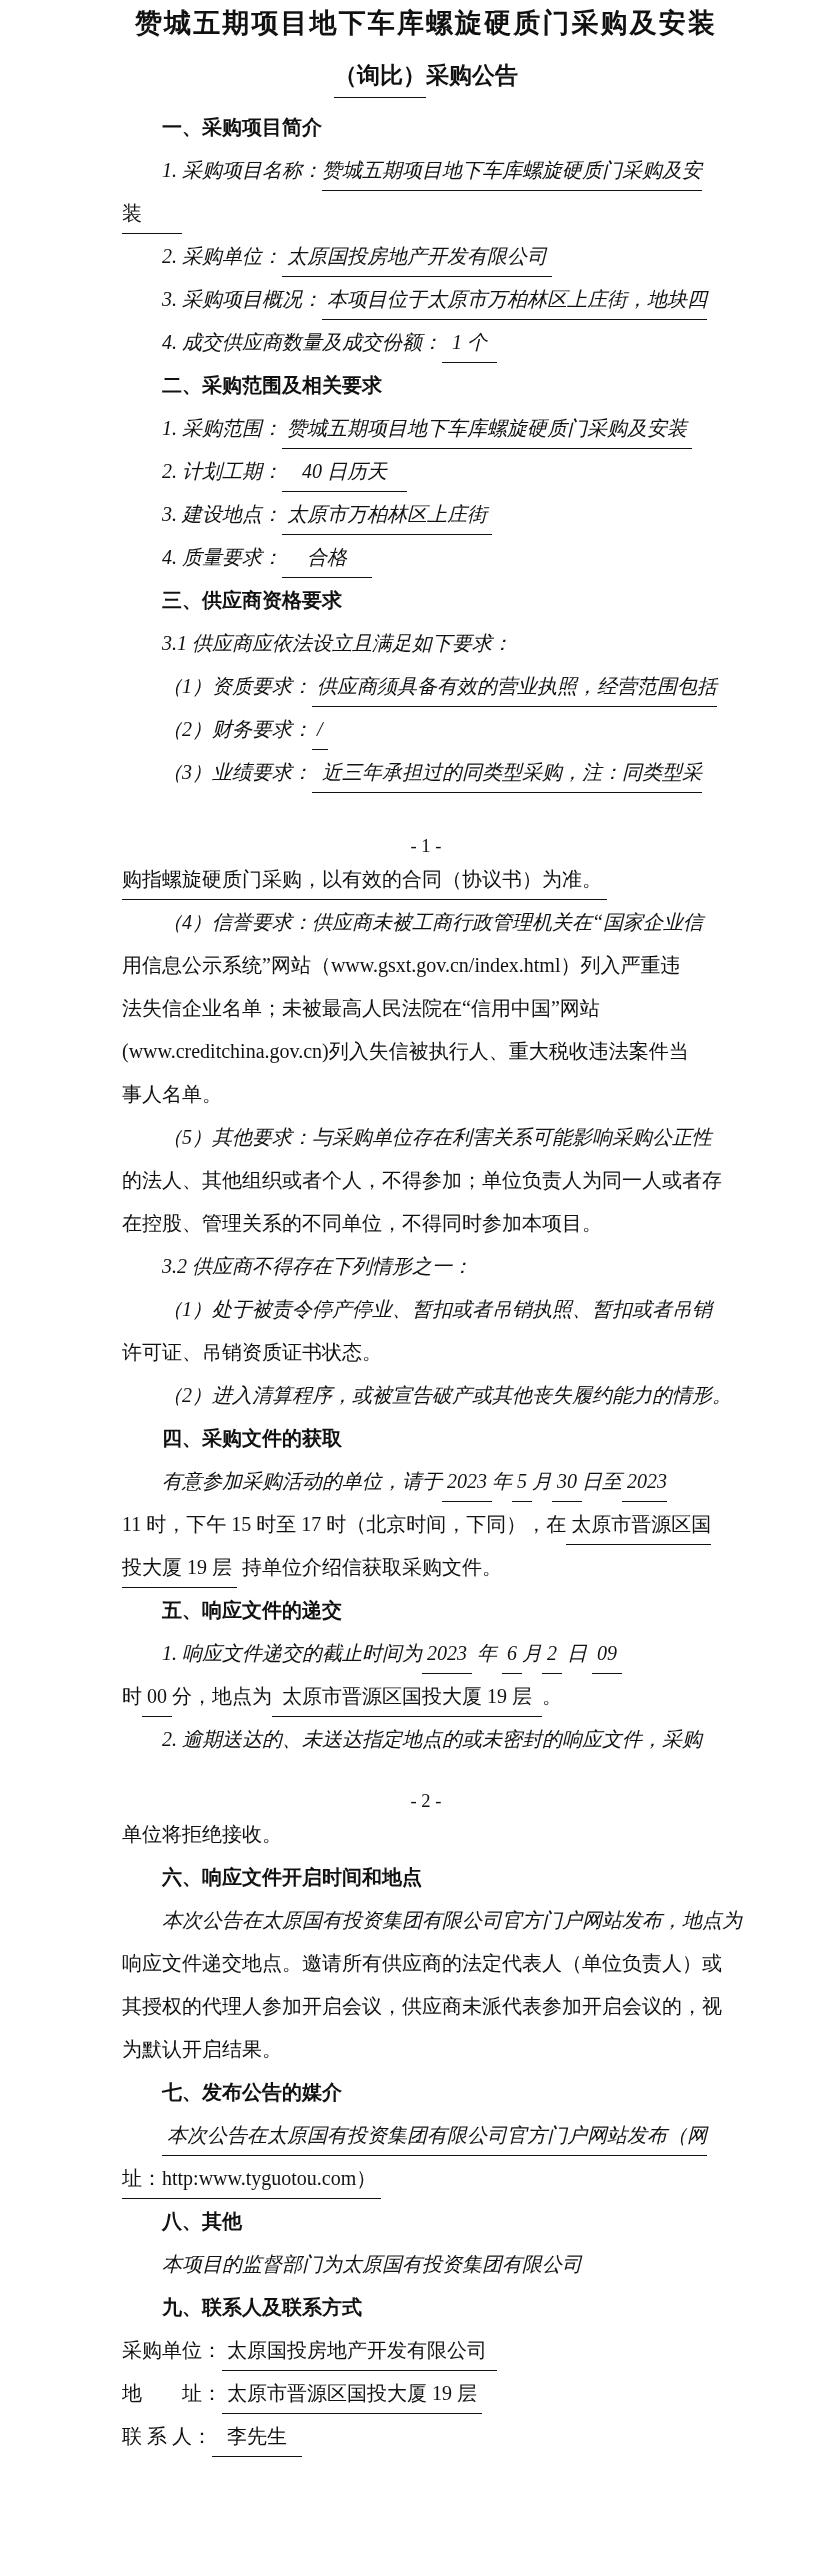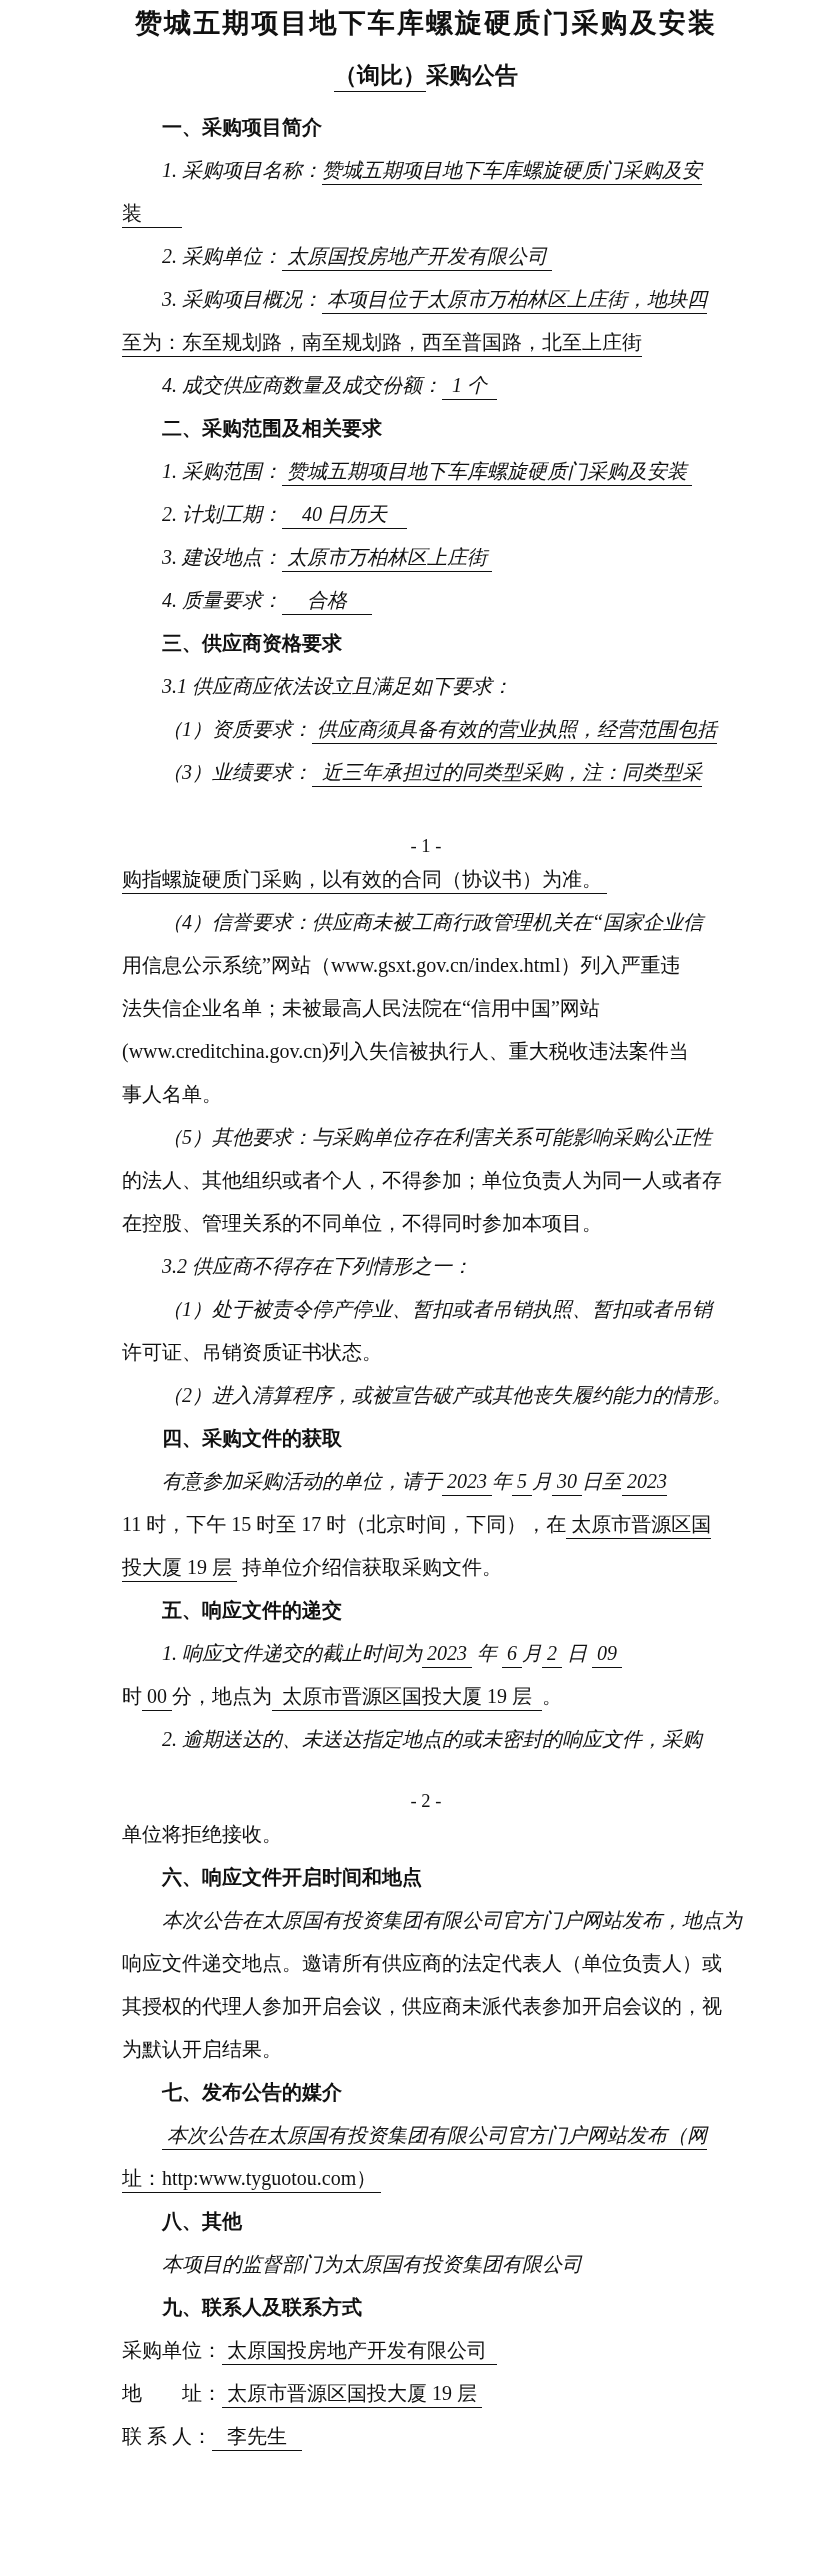--- a/index.html
+++ b/index.html
@@ -53,44 +53,44 @@
     font-style: italic;
   }
   .line.m {
     text-align: center;
     font-size: 18.5px;
   }
   .line.m1 { margin-top: 31px; margin-bottom: -9.3px; }
   .line.m2 { margin-top: 18.5px; margin-bottom: -9.3px; }
   span.u {
     border-bottom: 1.5px solid #111111;
-    padding-bottom: 3px;
+    padding-bottom: 9px;
   }
 </style>
 </head>
 <body>
 
 <div class="page" id="doc">
     <div class="line t1"><span class="">赞城五期项目地下车库螺旋硬质门采购及安装</span></div>
     <div class="line t2"><span class="u">（询比）</span><span class="">采购公告</span></div>
     <div class="line h"><span class="">一、采购项目简介</span></div>
     <div class="line p"><span class="">1. 采购项目名称：</span><span class="u">赞城五期项目地下车库螺旋硬质门采购及安</span></div>
     <div class="line c"><span class="u">装　　</span></div>
     <div class="line p"><span class="">2. 采购单位：</span><span class="u"> 太原国投房地产开发有限公司 </span></div>
     <div class="line p"><span class="">3. 采购项目概况：</span><span class="u"> 本项目位于太原市万柏林区上庄街，地块四</span></div>
-    <div class="line c"><span class="u">至为：东至规划路，南至规划路，西至普国路，北至上庄街</span></div>
     <div class="line p"><span class="">4. 成交供应商数量及成交份额：</span><span class="u">  1 个  </span></div>
     <div class="line h"><span class="">二、采购范围及相关要求</span></div>
     <div class="line p"><span class="">1. 采购范围：</span><span class="u"> 赞城五期项目地下车库螺旋硬质门采购及安装 </span></div>
     <div class="line p"><span class="">2. 计划工期：</span><span class="u">    40 日历天    </span></div>
     <div class="line p"><span class="">3. 建设地点：</span><span class="u"> 太原市万柏林区上庄街 </span></div>
     <div class="line p"><span class="">4. 质量要求：</span><span class="u">     合格     </span></div>
     <div class="line h"><span class="">三、供应商资格要求</span></div>
     <div class="line p"><span class="">3.1 供应商应依法设立且满足如下要求：</span></div>
     <div class="line p"><span class="">（1）资质要求：</span><span class="u"> 供应商须具备有效的营业执照，经营范围包括</span></div>
+    <div class="line p"><span class="">（2）财务要求：</span><span class="u"> / </span></div>
     <div class="line p"><span class="">（3）业绩要求：</span><span class="u">  近三年承担过的同类型采购，注：同类型采</span></div>
     <div class="line m m1"><span class="">- 1 -</span></div>
     <div class="line c"><span class="u">购指螺旋硬质门采购，以有效的合同（协议书）为准。 </span></div>
     <div class="line p"><span class="">（4）信誉要求：供应商未被工商行政管理机关在“国家企业信</span></div>
     <div class="line c"><span class="">用信息公示系统”网站（www.gsxt.gov.cn/index.html）列入严重违</span></div>
     <div class="line c"><span class="">法失信企业名单；未被最高人民法院在“信用中国”网站</span></div>
     <div class="line c"><span class="">(www.creditchina.gov.cn)列入失信被执行人、重大税收违法案件当</span></div>
     <div class="line c"><span class="">事人名单。</span></div>
     <div class="line p"><span class="">（5）其他要求：与采购单位存在利害关系可能影响采购公正性</span></div>
     <div class="line c"><span class="">的法人、其他组织或者个人，不得参加；单位负责人为同一人或者存</span></div>

